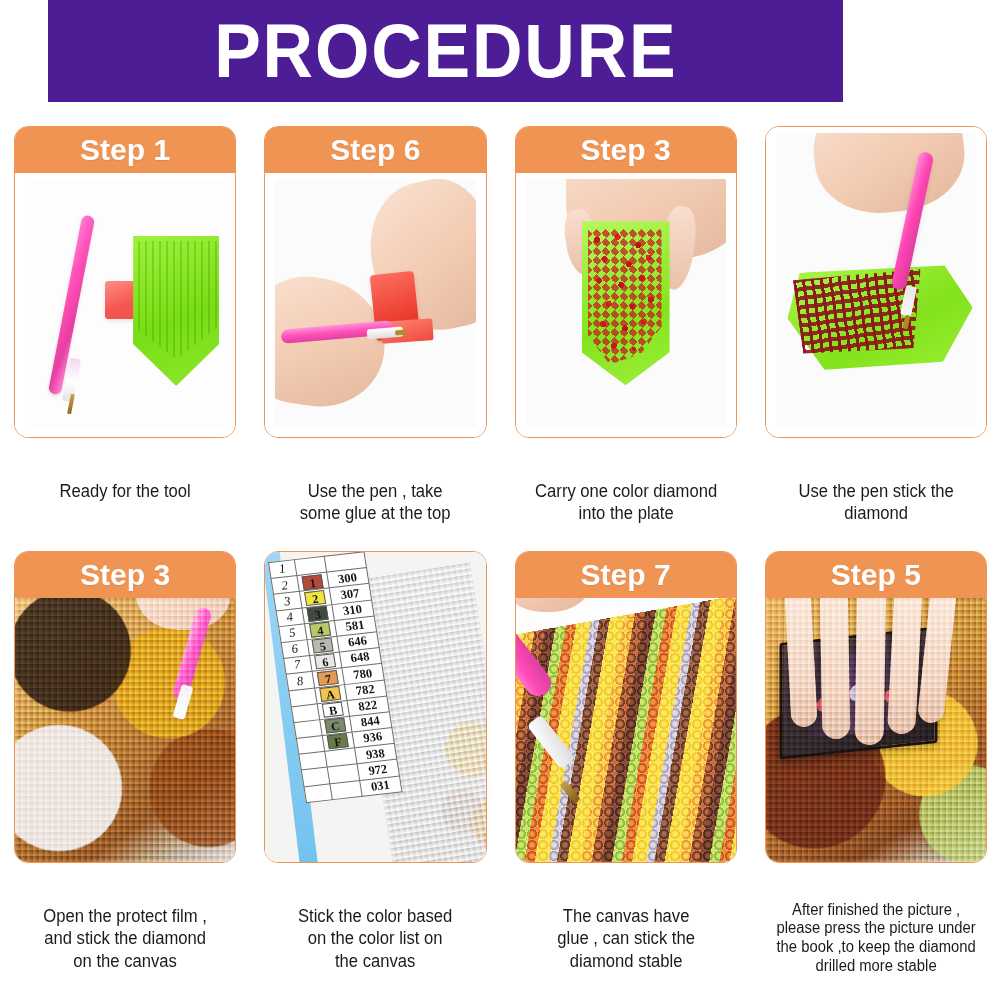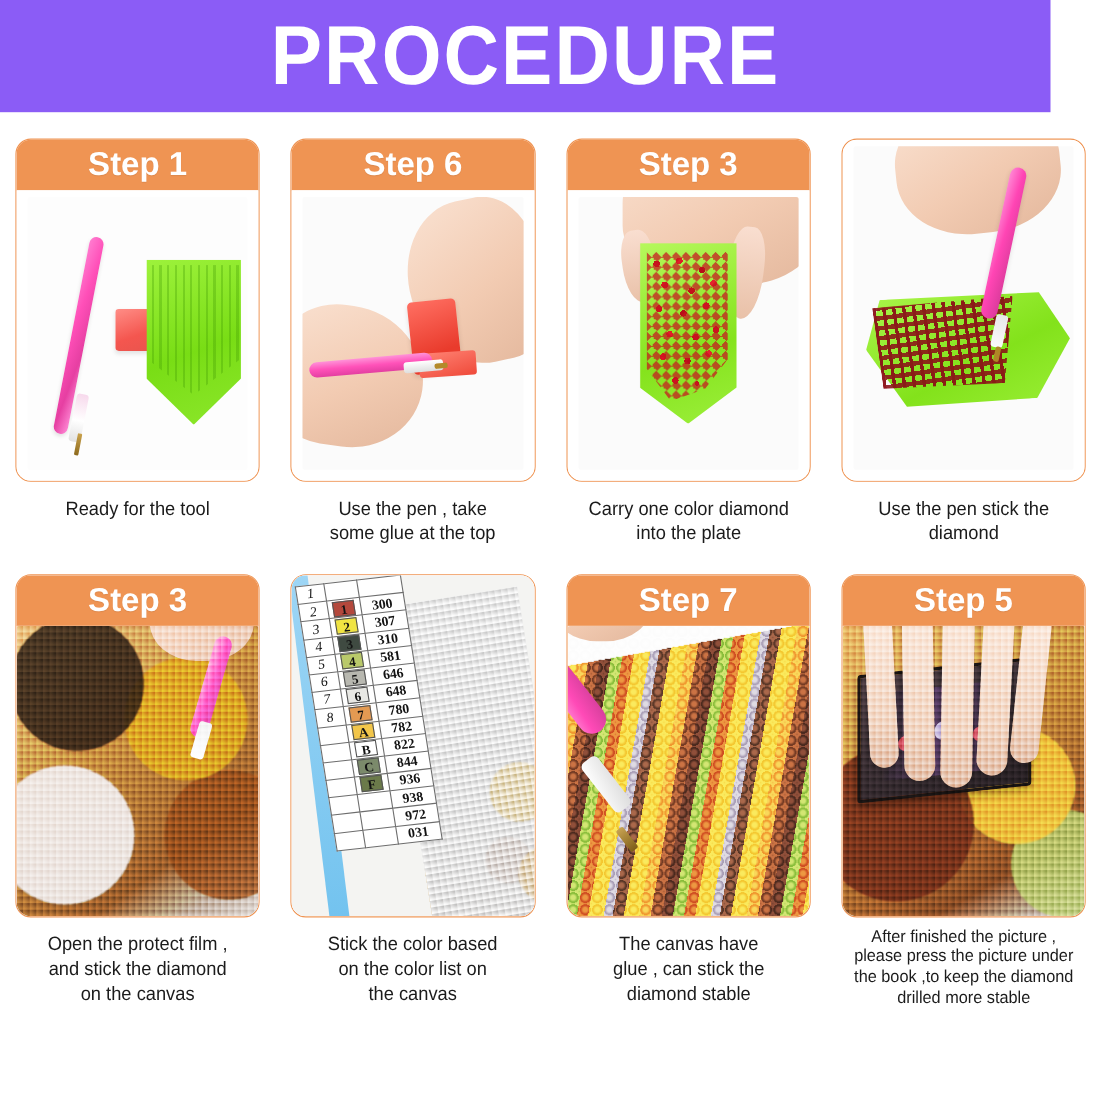--- a/index.html
+++ b/index.html
@@ -8,26 +8,27 @@
   body {
     width: 1001px;
     height: 1001px;
     background: #ffffff;
     font-family: "Liberation Sans", sans-serif;
     overflow: hidden;
   }
 
   
   .banner {
-    width: 955px;
+    width: 795px;
     height: 102px;
-    background: #8b5cf6;
+    background: #4c1d95;
     display: flex;
     align-items: center;
     justify-content: center;
+    margin-left: 48px;
   }
   .banner-title {
     color: #ffffff;
     font-size: 76px;
     font-weight: bold;
     letter-spacing: 2px;
     transform: scaleX(0.92);
     font-family: "Liberation Sans", sans-serif;
     line-height: 1;
   }
@@ -40,20 +41,21 @@
     grid-template-columns: repeat(4, 1fr);
     column-gap: 28px;
     row-gap: 0px;
   }
   .row2 { padding-top: 26px; }
 
   .step-cell {
     display: flex;
     flex-direction: column;
     width: 100%;
+    gap: 29px;
   }
 
   .card {
     width: 100%;
     height: 312px;
     border: 1.4px solid #ef9453;
     border-radius: 14px;
     background: #ffffff;
     overflow: hidden;
     display: flex;

